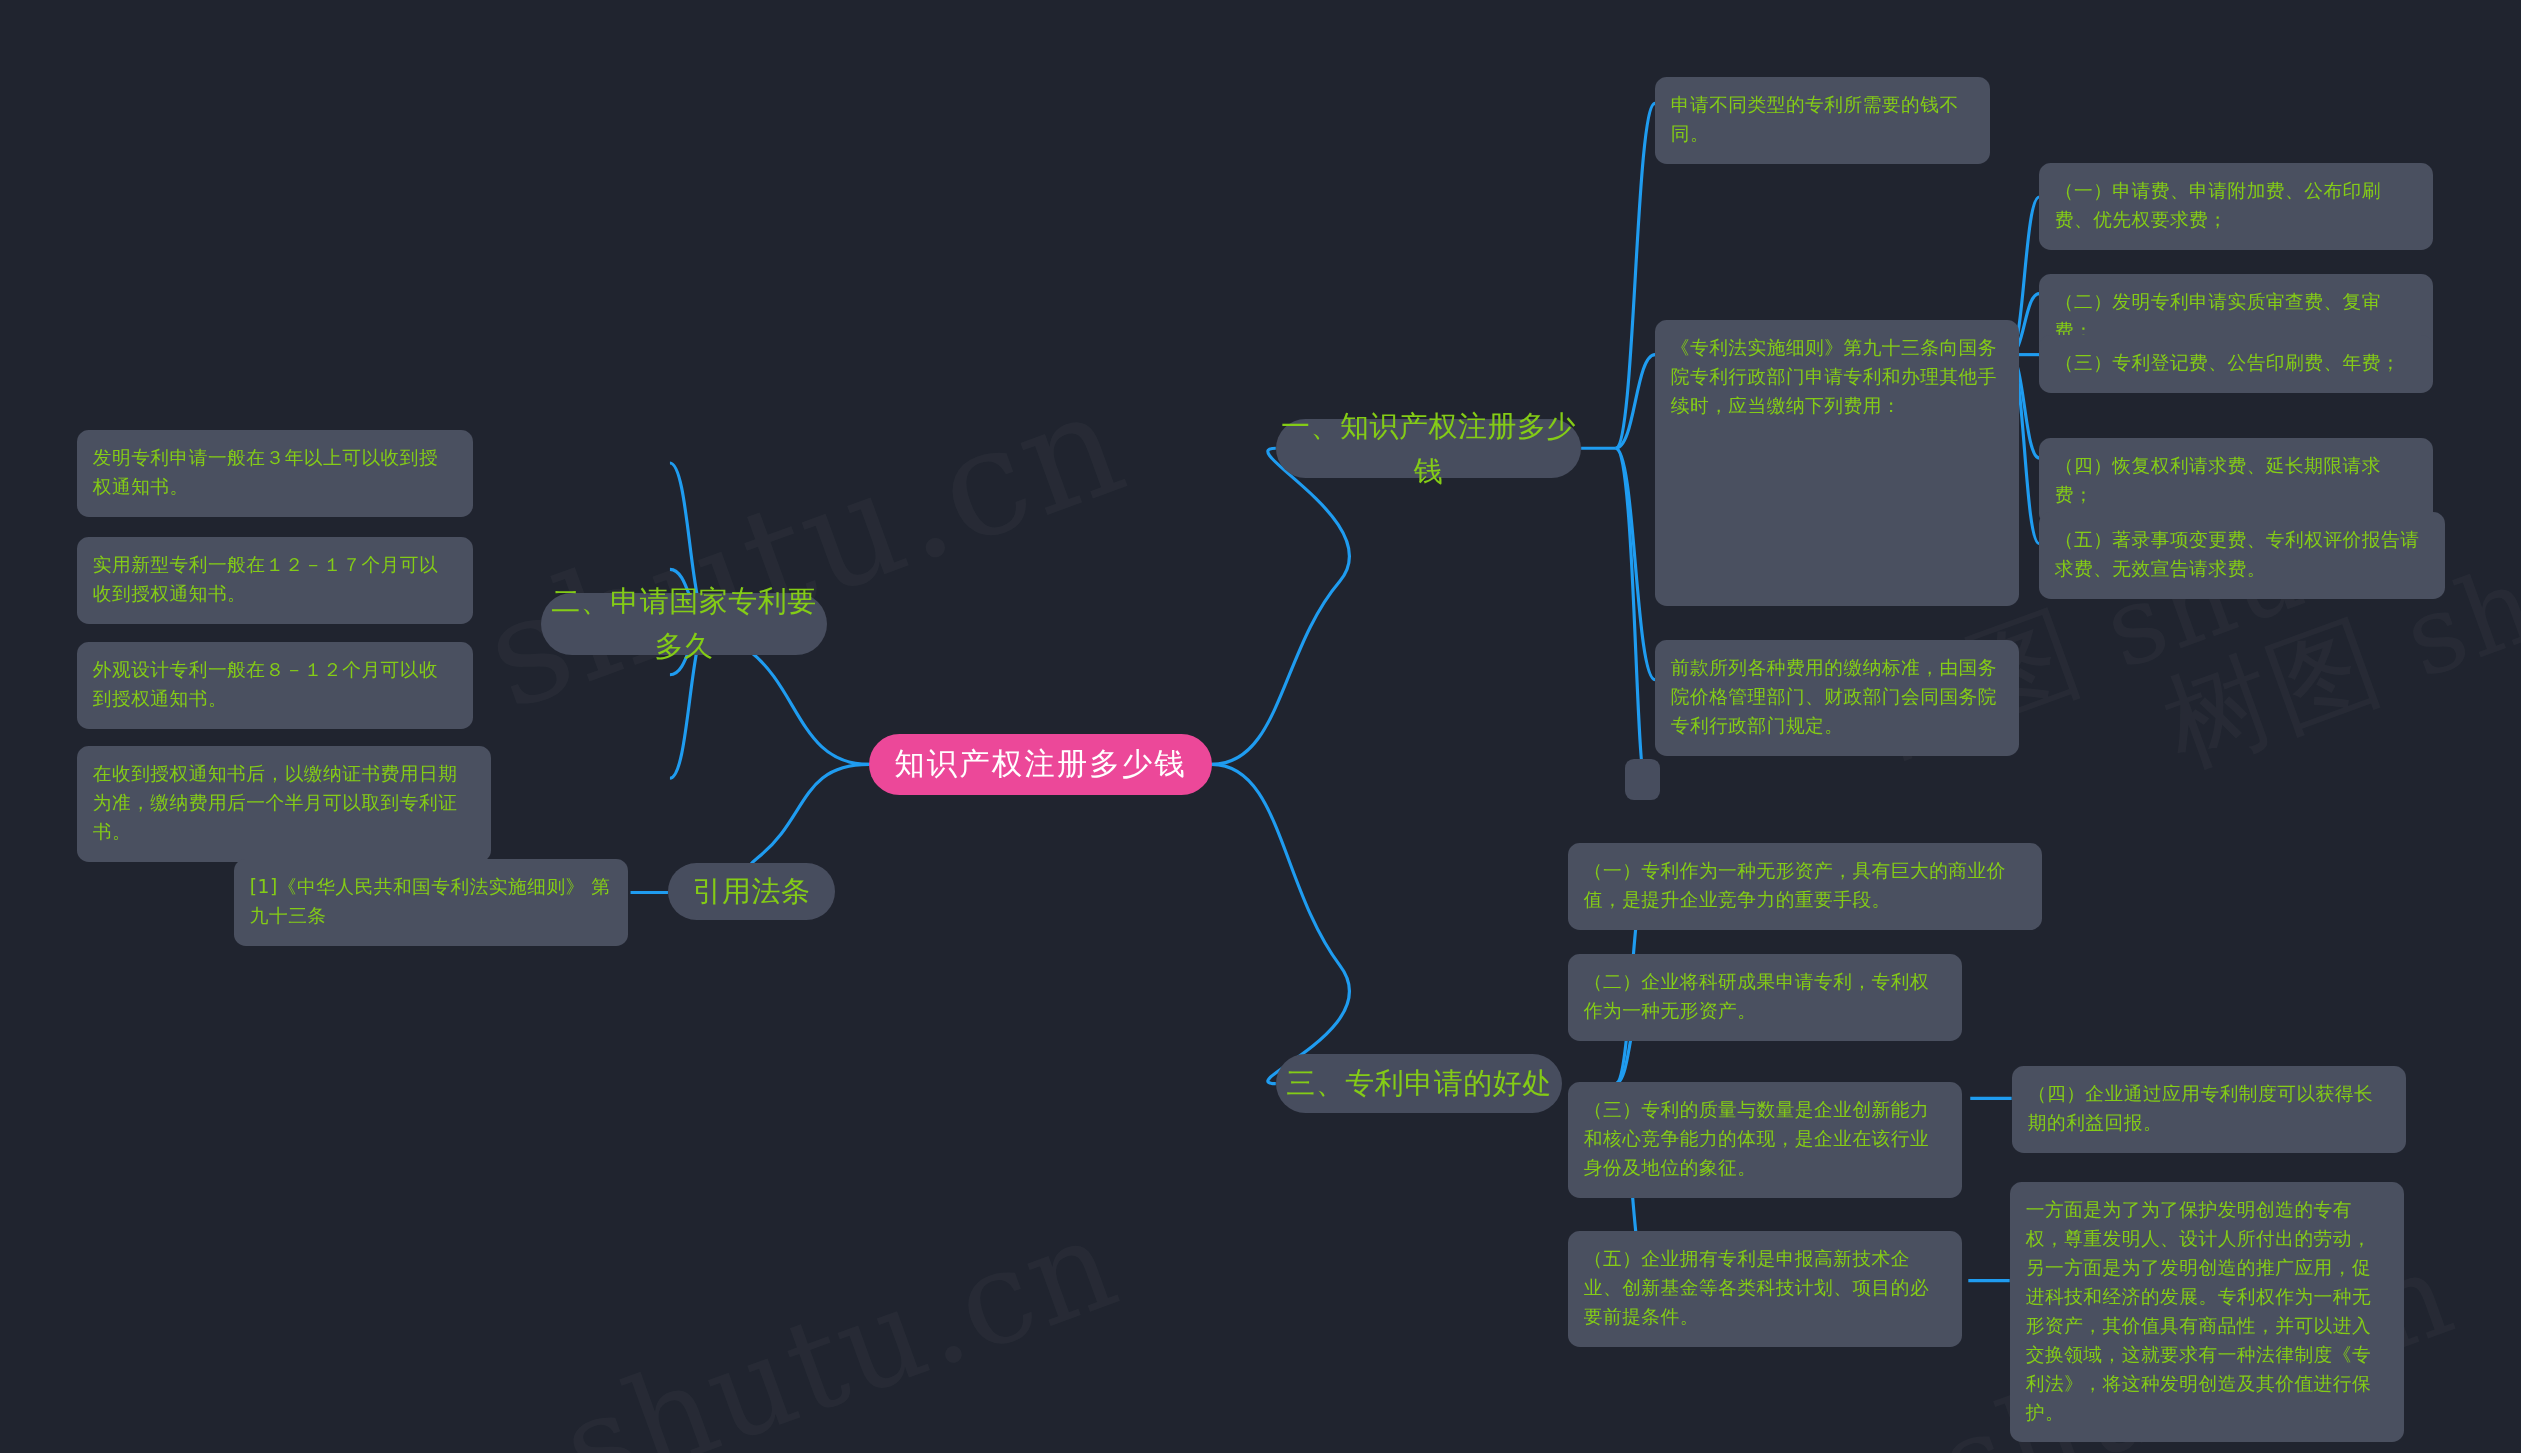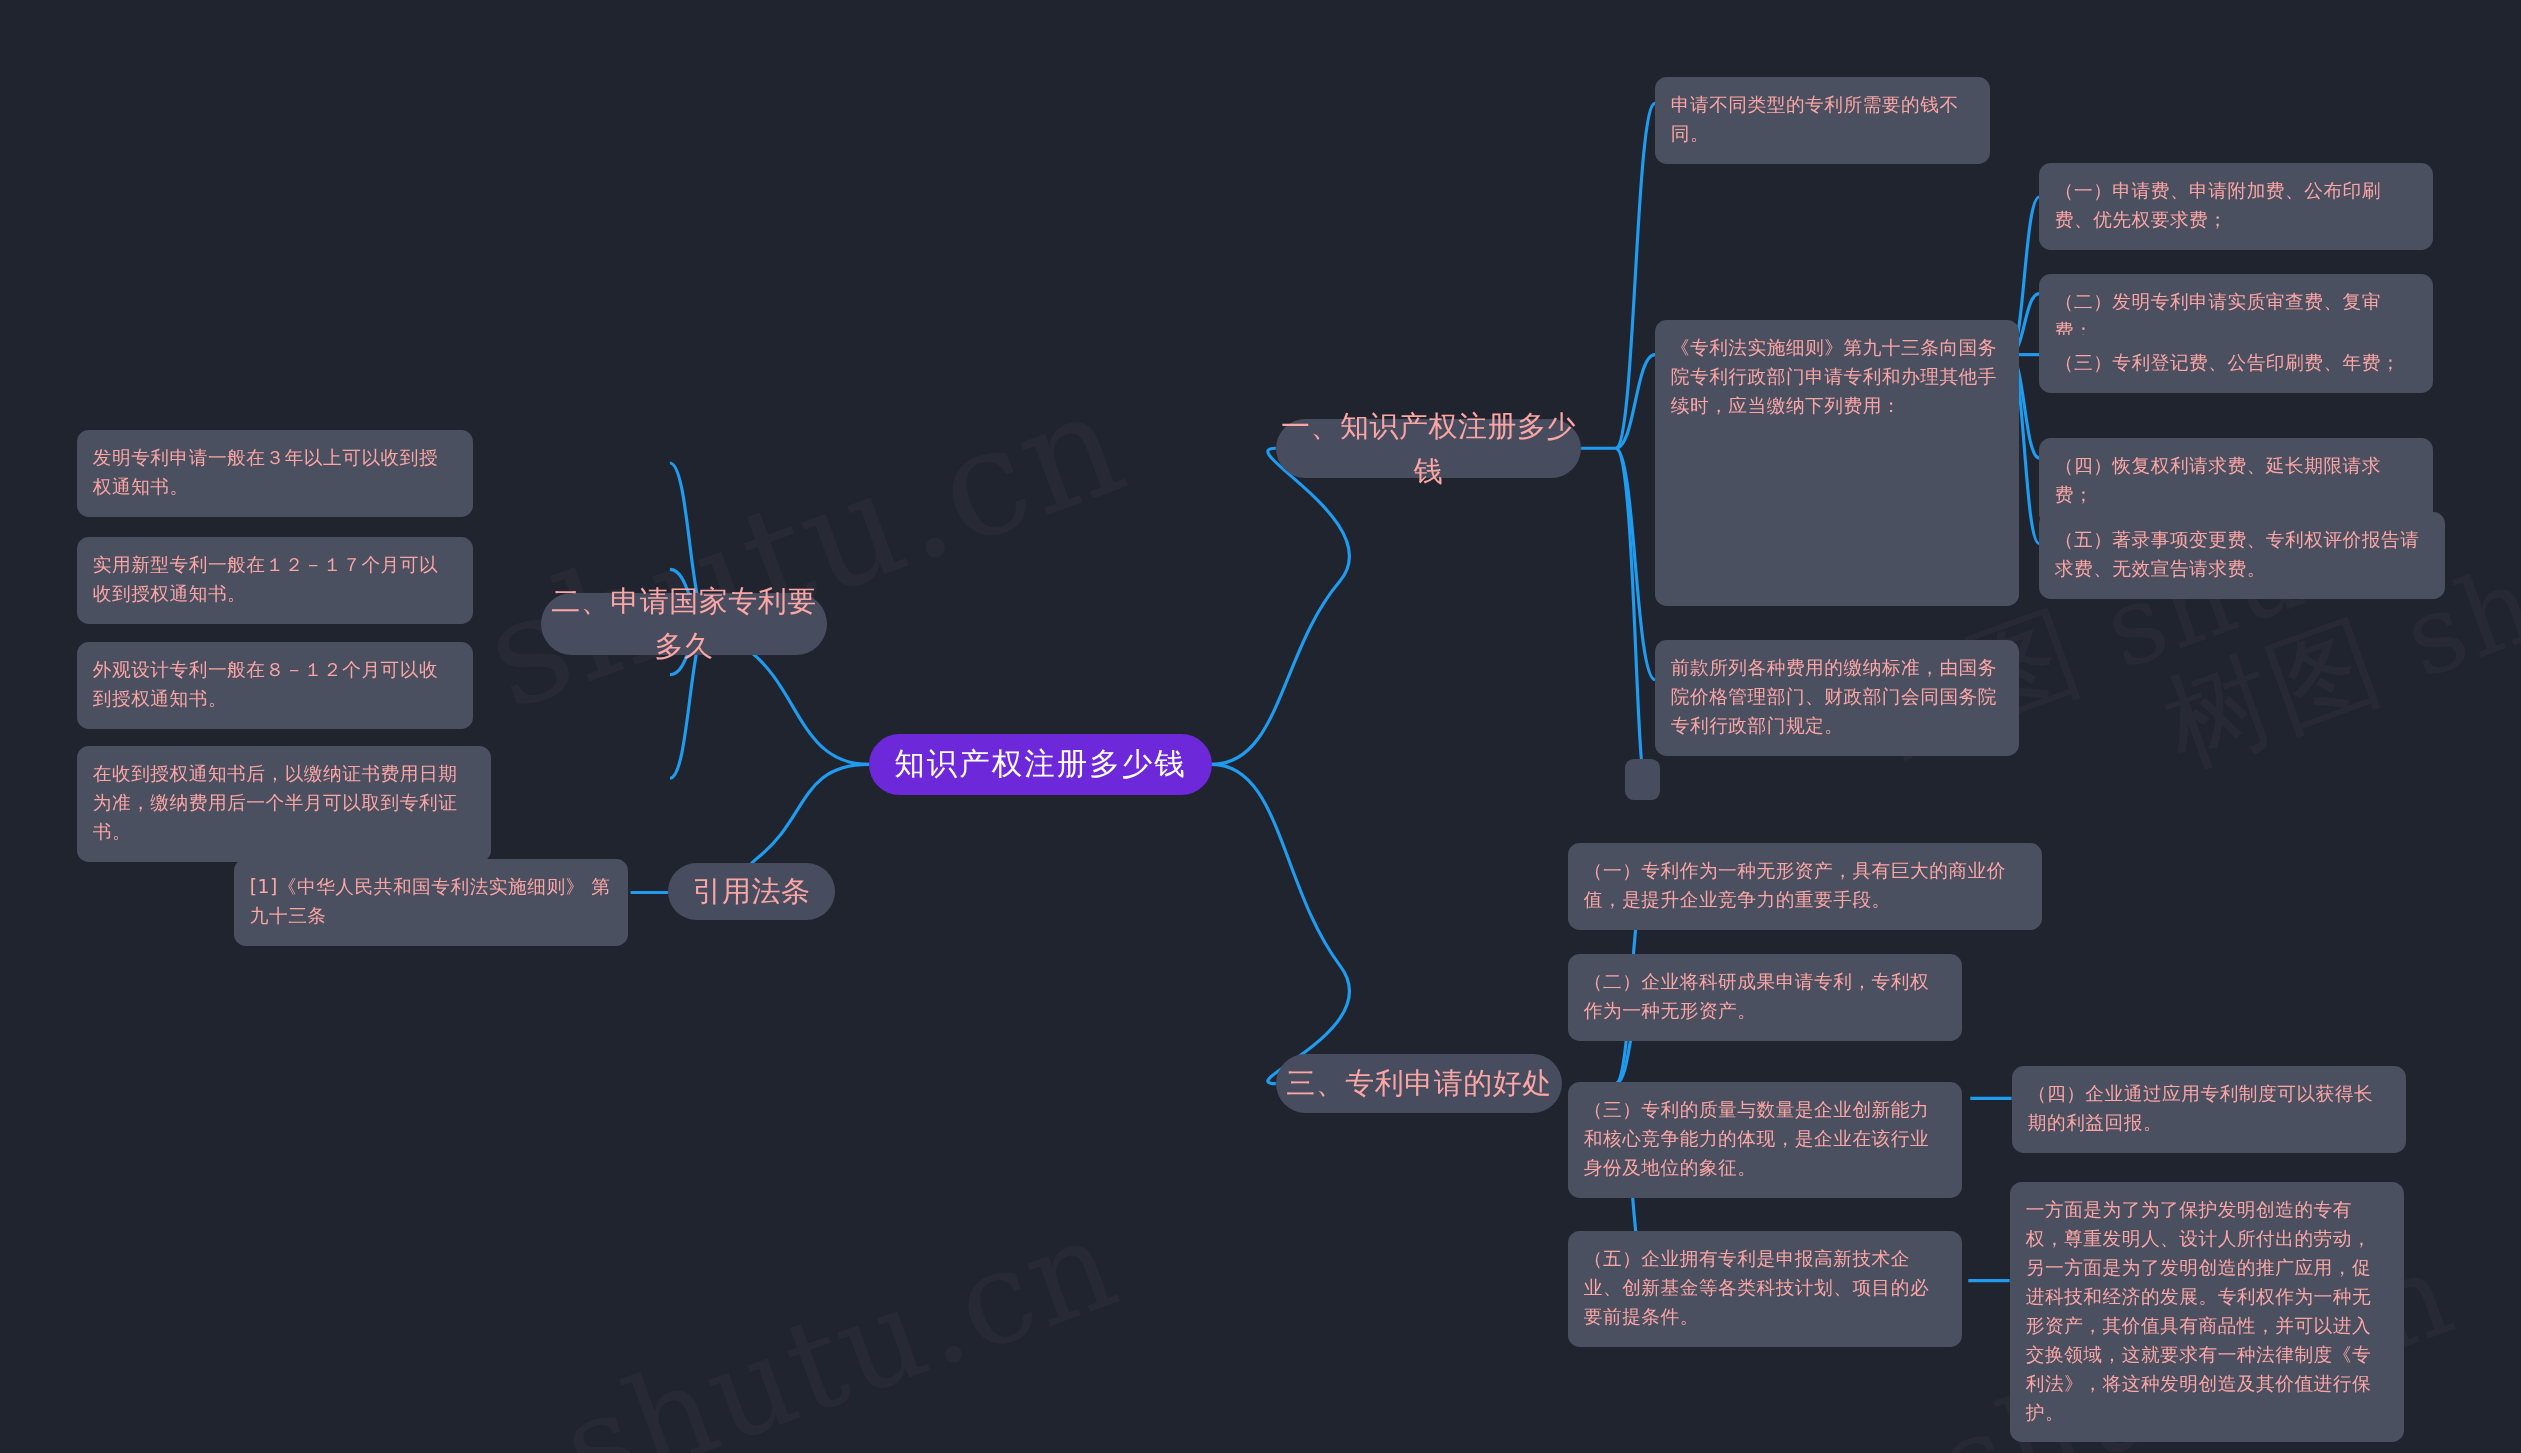--- a/index.html
+++ b/index.html
@@ -7,28 +7,28 @@
     width:2522px;height:1454px;position:relative;overflow:hidden;
     font-family:"DejaVu Sans","Liberation Sans",sans-serif;
     background:#20242f;
   }
   #mindmap{position:absolute;inset:0;}
   #wires{position:absolute;left:0;top:0;width:2522px;height:1454px;pointer-events:none;}
 
   .wm{position:absolute;color:rgba(255,255,255,.030);font-family:"DejaVu Serif","Liberation Serif",serif;
       font-size:148px;transform:rotate(-20deg);white-space:nowrap;user-select:none;letter-spacing:2px;}
 
-  .node{position:absolute;box-sizing:border-box;background:#4a5060;color:#fca5a5;
+  .node{position:absolute;box-sizing:border-box;background:#4a5060;color:#84cc16;
         border-radius:11.8px;line-height:1.55;letter-spacing:0.5px;}
   .node.pill{border-radius:39px;background:#474d5e;display:flex;align-items:center;justify-content:center;
              text-align:center;}
   .node.para{padding:13.8px 15.8px 14.8px 15.8px;font-size:18.7px;}
   .node.pill{font-size:29px;}
 
-  #root{position:absolute;background:#6d28d9;color:#fff;border-radius:35px;
+  #root{position:absolute;background:#ec4899;color:#fff;border-radius:35px;
         display:flex;align-items:center;justify-content:center;font-size:30.5px;letter-spacing:2px;
         left:869px;top:734px;width:343px;height:61px;}
 
   .stub{position:absolute;background:#474d5e;border-radius:8.9px;}
 </style>
 </head>
 <body>
 
 <div id="mindmap">
 

